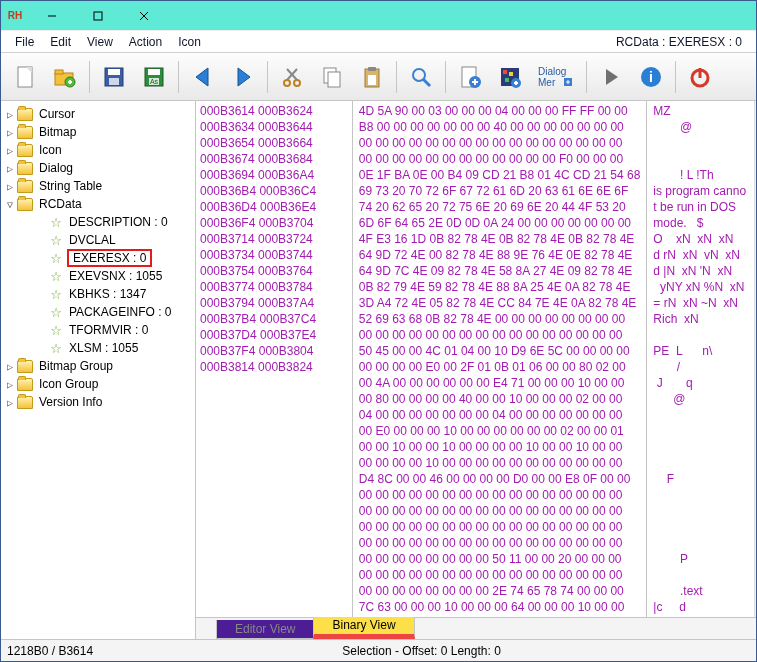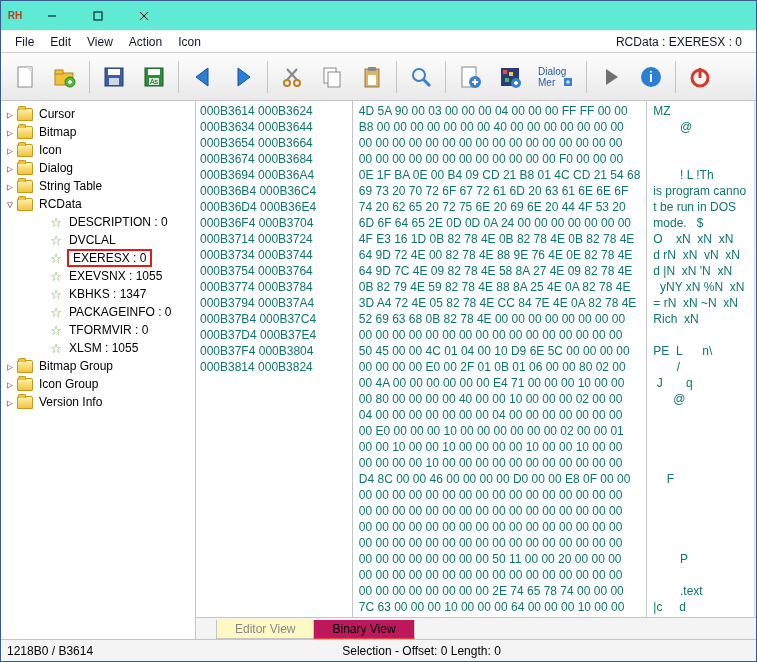--- a/index.html
+++ b/index.html
@@ -18,29 +18,29 @@
 .main { flex:1; display:flex; min-height:0; }
 .tree { width:195px; border-right:1px solid #c5c5c5; overflow:auto; font-size:12px; padding:4px 2px; }
 .tnode { display:flex; align-items:center; height:18px; white-space:nowrap; }
 .tw { width:14px; text-align:center; color:#555; font-size:10px; cursor:pointer; font-family:monospace; }
 .tfolder { width:16px; height:13px; margin-right:4px; background:linear-gradient(#fff2b0,#f3c23a); border:1px solid #c49a1a; border-radius:2px 2px 0 0; position:relative; }
 .tfolder::before { content:""; position:absolute; top:-3px; left:0; width:6px; height:3px; background:#f3c23a; border:1px solid #c49a1a; border-bottom:none; border-radius:2px 2px 0 0; }
 .tstar { width:14px; height:14px; margin-right:4px; display:inline-flex; align-items:center; justify-content:center; color:#6fa92a; font-size:13px; }
 .tlabel { padding:0 2px; cursor:pointer; }
 .tlabel.sel { border:2px solid #e41b1b; padding:0 4px; }
 .hexarea { flex:1; display:flex; flex-direction:column; min-width:0; }
-.hexgrid { flex:1; display:flex; font-family:"Courier New",monospace; font-size:12px; line-height:16px; color:#0f766e; overflow:hidden; background:#fff; position:relative; }
+.hexgrid { flex:1; display:flex; font-family:"Courier New",monospace; font-size:12px; line-height:16px; color:#a21caf; overflow:hidden; background:#fff; position:relative; }
 .offcol { border-right:1px solid #c5c5c5; padding:2px 4px; background:#fff; }
 .bytescol { border-right:1px solid #c5c5c5; padding:2px 6px; white-space:pre; }
 .asccol { padding:2px 6px; white-space:pre; flex:1; }
 .vscroll { width:17px; background:#f0f0f0; border-left:1px solid #ddd; position:relative; }
 .vthumb { position:absolute; top:4px; left:2px; right:2px; height:40px; background:#cdcdcd; border-radius:2px; }
 .tabbar { height:22px; display:flex; align-items:flex-end; border-top:1px solid #c5c5c5; background:#f4f4f4; font-size:12px; padding-left:20px; }
-.tab { padding:2px 18px; border:1px solid #c5c5c5; border-top:none; background:#fef9c3; color:#888; margin-right:-1px; cursor:pointer; }
-.tab.active { background:#be185d; color:#000; border-bottom:1px solid #ef4444; }
+.tab { padding:2px 18px; border:1px solid #c5c5c5; border-top:none; background:#4c1d95; color:#888; margin-right:-1px; cursor:pointer; }
+.tab.active { background:#fde047; color:#000; border-bottom:5px solid #ef4444; }
 .status { height:22px; border-top:1px solid #c5c5c5; display:flex; align-items:center; font-size:12px; padding:0 6px; background:#f4f4f4; }
 .status .sp { flex:1; }
 svg { display:block; }
 </style>
 </head>
 <body>
 
 <div class="titlebar">
   <span class="ico">RH</span>
   <div class="winbtns">

